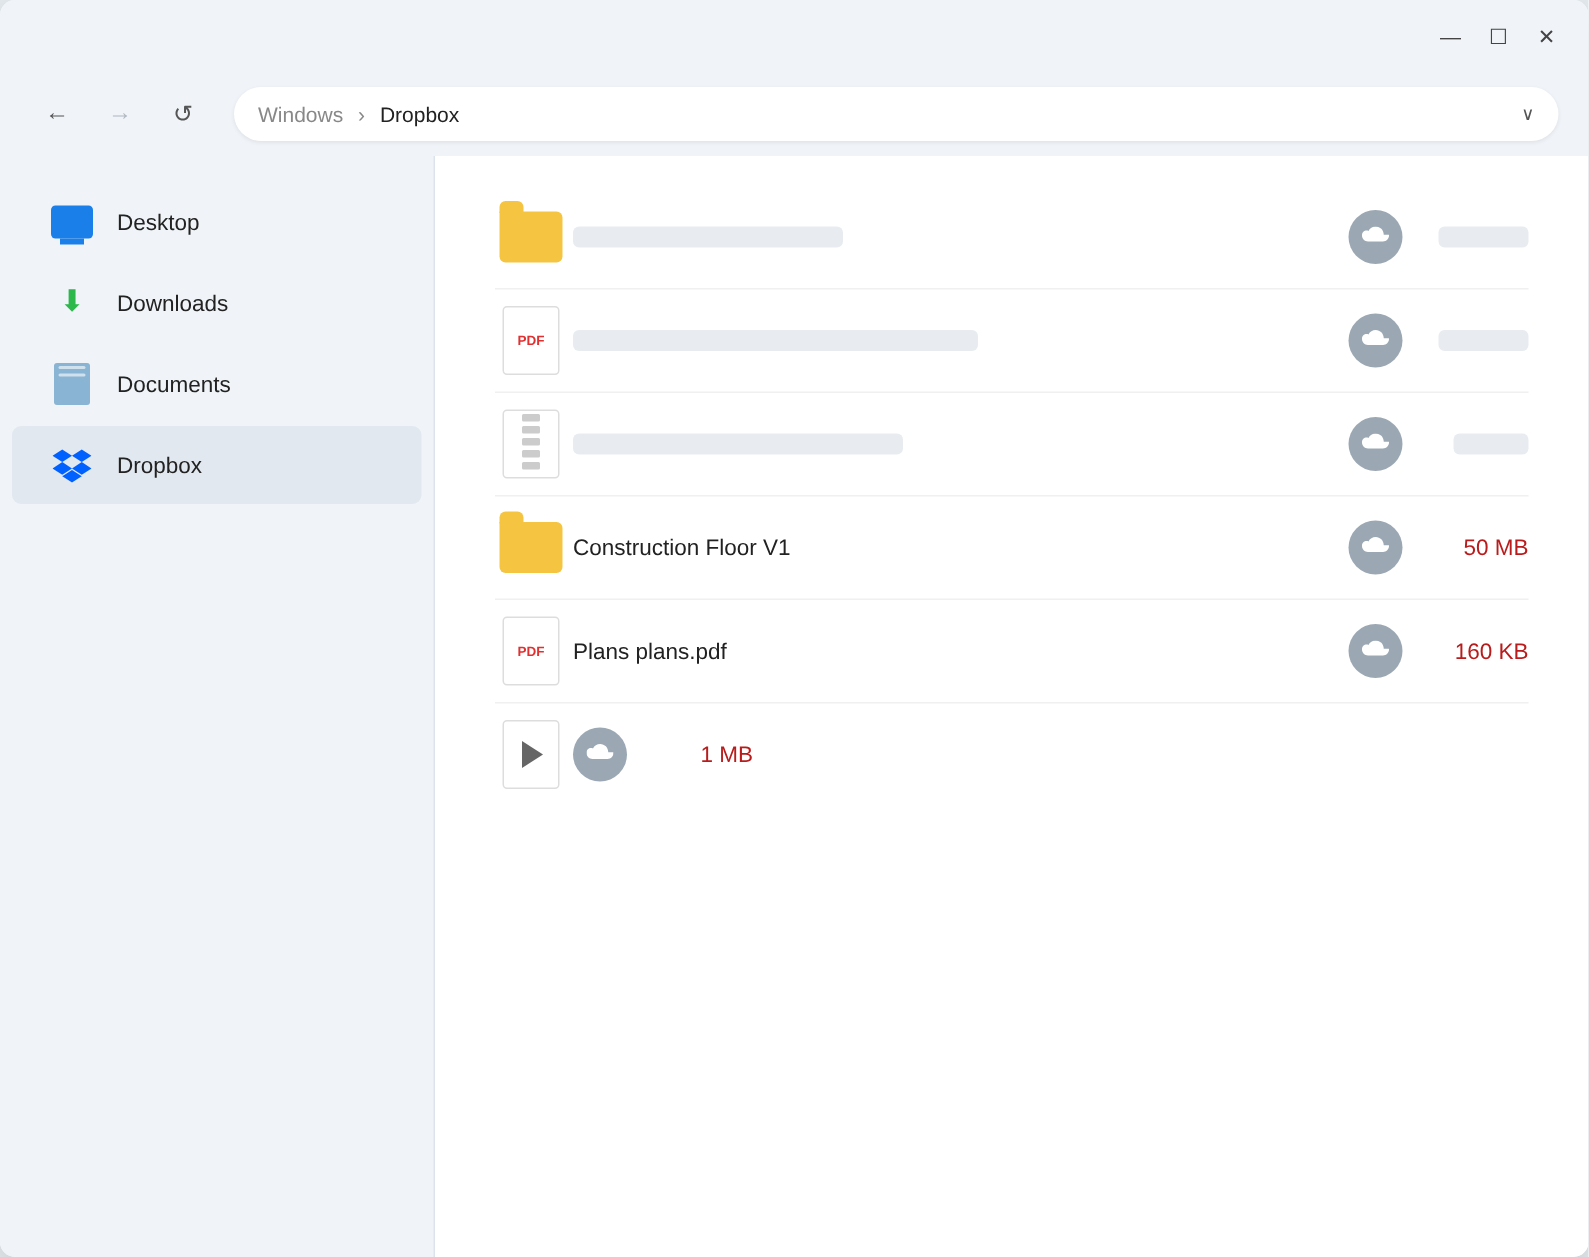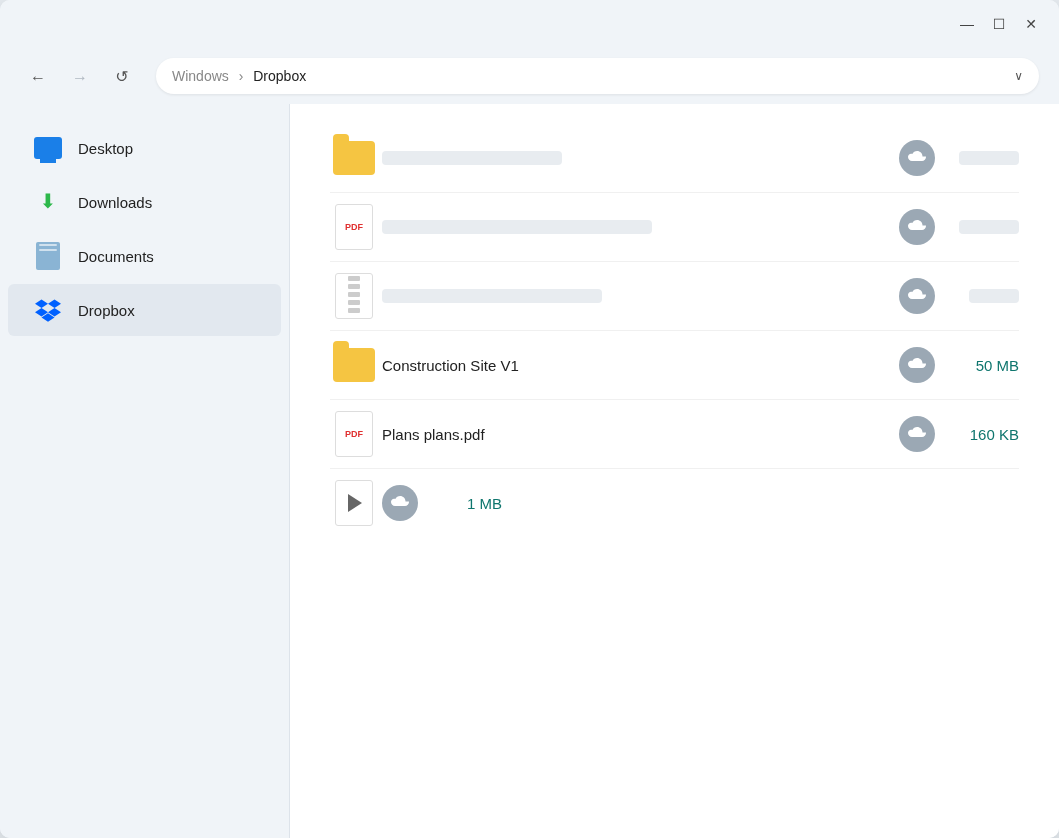--- a/index.html
+++ b/index.html
@@ -257,21 +257,21 @@
       justify-content: center;
       flex-shrink: 0;
       color: #fff;
       font-size: 16px;
     }
 
     .file-size {
       width: 80px;
       text-align: right;
       font-size: 15px;
-      color: #0f766e;
+      color: #b91c1c;
       flex-shrink: 0;
     }
 
     .file-size-placeholder {
       height: 14px;
       background: #e8ecf0;
       border-radius: 4px;
     }
 
     
@@ -492,21 +492,21 @@
         </div>
         <div class="file-size">
           <div class="file-size-placeholder" style="width: 50px; margin-left: auto;"></div>
         </div>
       </div>
 
       <div class="file-row">
         <div class="file-icon">
           <div class="folder-icon-shape"></div>
         </div>
-        <div class="file-name">Construction Site V1</div>
+        <div class="file-name">Construction Floor V1</div>
         <div class="cloud-icon">
           <svg width="18" height="14" viewBox="0 0 18 14" fill="none">
               <path d="M14.5 5.5C14.5 5.5 14.5 5.4 14.49 5.36C14.49 2.41 12.08 0 9.13 0C7.04 0 5.22 1.19 4.32 2.94C3.94 2.75 3.52 2.65 3.08 2.65C1.38 2.65 0 4.03 0 5.73C0 5.82 0.01 5.91 0.02 6H0C0 6 0 6 0 6.04C0 8.24 1.79 10.03 3.99 10.03H14.01C16.21 10.03 18 8.24 18 6.04C18 5.78 17.97 5.63 17.94 5.5H14.5Z" fill="white"></path>
             </svg>
         </div>
         <div class="file-size">50 MB</div>
       </div>
 
       <div class="file-row">
         <div class="file-icon">

